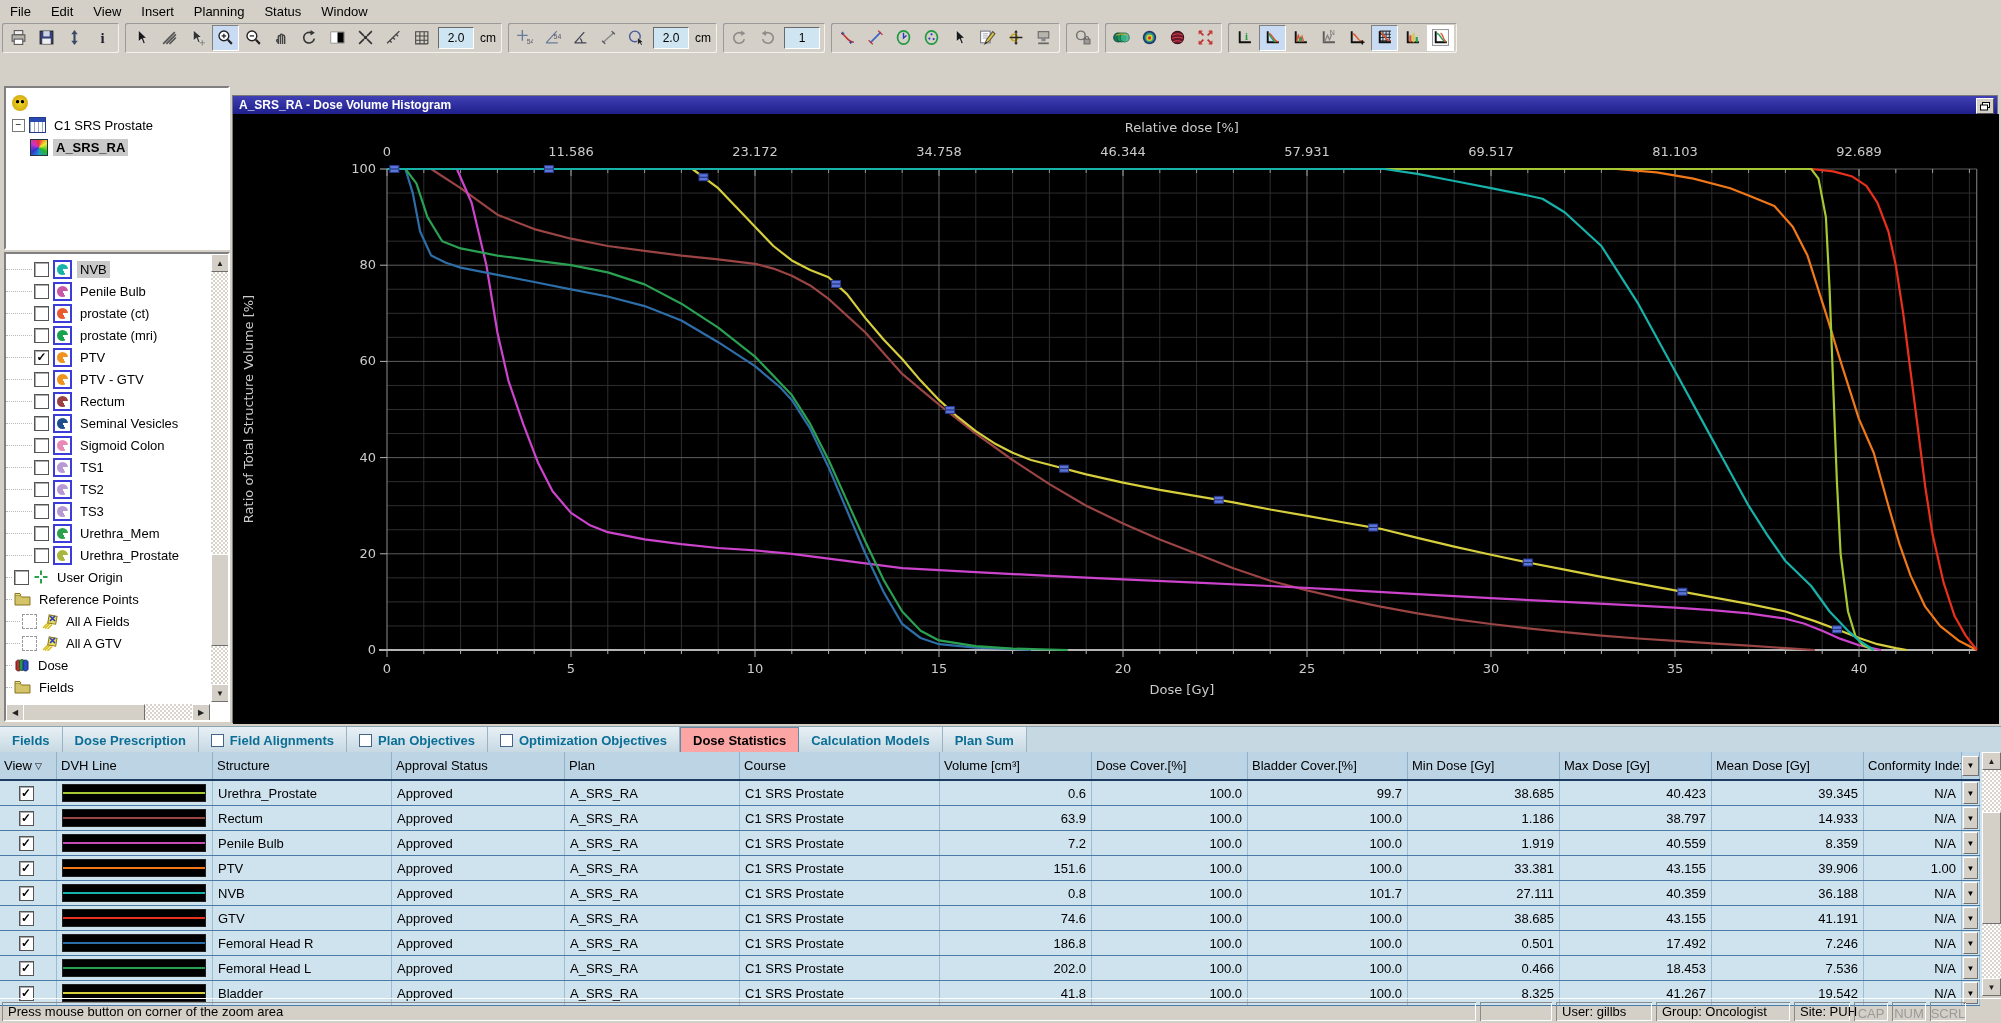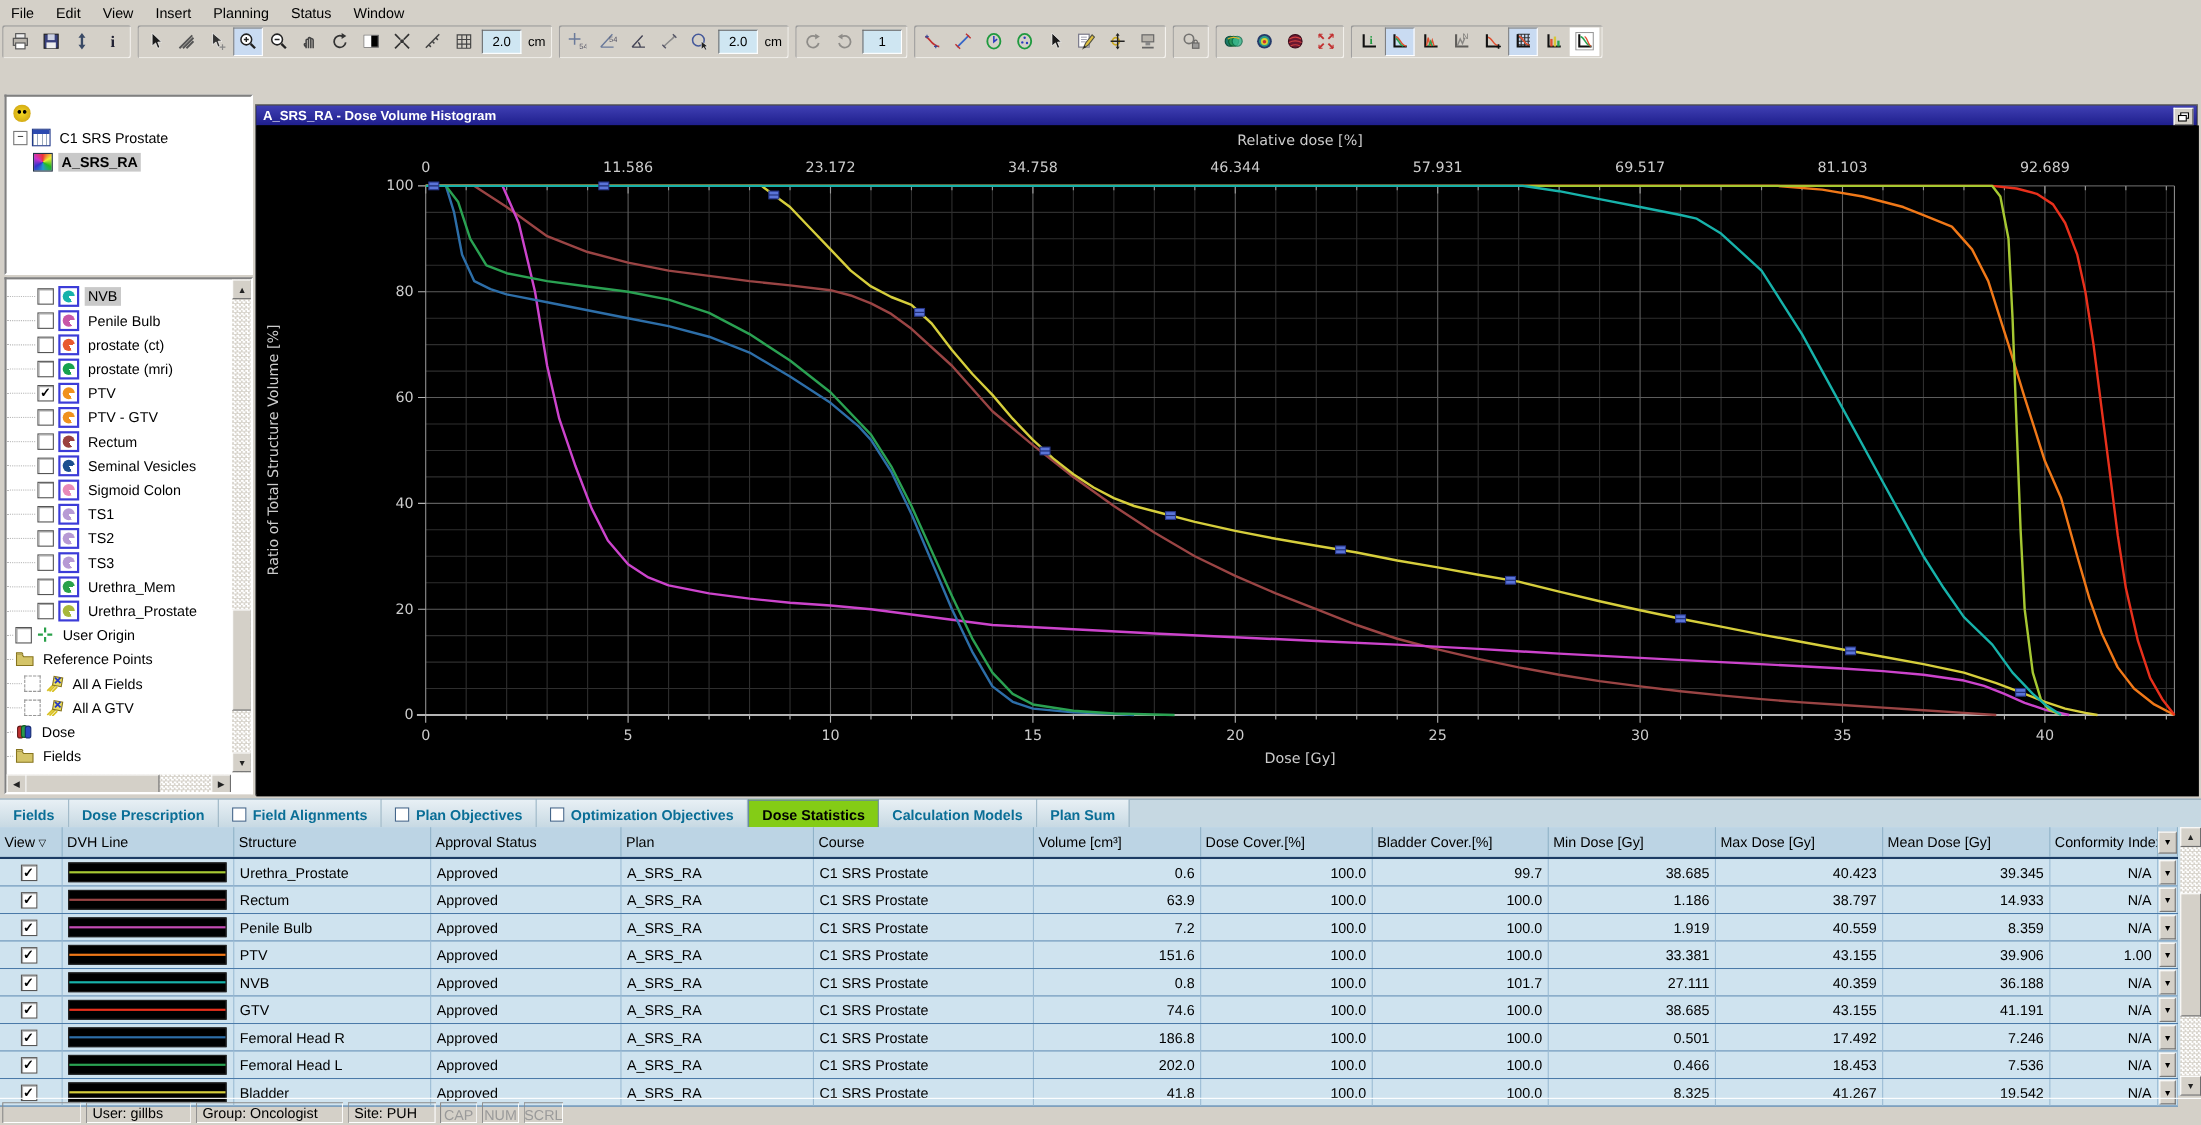--- a/index.html
+++ b/index.html
@@ -37,21 +37,21 @@
   .sb-btn{position:absolute;background:#d4d0c8;border:1px solid;border-color:#fff #6f6f6f #6f6f6f #fff;display:flex;align-items:center;justify-content:center;font-size:8px;color:#222;}
   .sb-thumb{position:absolute;background:#d4d0c8;border:1px solid;border-color:#fff #6f6f6f #6f6f6f #fff;}
   
   #chartWin{position:absolute;left:232px;top:95px;width:1766px;height:628px;background:#000;border:1px solid #7a7a7a;box-sizing:border-box;}
   #chartTitle{position:absolute;left:0;top:0;width:100%;height:18px;background:linear-gradient(#4040b4,#1e1e8c);color:#fff;font-size:12px;font-weight:bold;display:flex;align-items:center;padding-left:6px;box-sizing:border-box;}
   #chartRestore{position:absolute;right:3px;top:2px;width:16px;height:14px;background:#d4d0c8;border:1px solid;border-color:#fff #555 #555 #fff;display:flex;align-items:center;justify-content:center;}
   #chartSvgHost{position:absolute;left:0;top:18px;width:1766px;height:567px;}
   
   #btabs{position:absolute;left:0;top:726px;width:2001px;height:26px;background:#c6d8e2;display:flex;align-items:stretch;border-top:1px solid #8aa4b4;}
   .b-tab{display:flex;align-items:center;gap:6px;padding:0 12px;font-size:13px;font-weight:bold;color:#0a6e96;border-right:1px solid #9ab4c4;background:linear-gradient(#e8f0f5,#c6d8e2);white-space:nowrap;}
-  .b-tab.active{background:#84cc16;color:#000;border:1px solid #6a8aa0;border-bottom:none;}
+  .b-tab.active{background:#fca5a5;color:#000;border:1px solid #6a8aa0;border-bottom:none;}
   .b-cbx{width:11px;height:11px;background:#fff;border:1px solid #44668a;flex:none;}
   
   #tableArea{position:absolute;left:0;top:752px;width:2001px;height:244px;background:#cfe3ef;}
   .tgrid{display:grid;grid-template-columns:57px 156px 179px 173px 175px 200px 152px 156px 160px 152px 152px 152px 98px 18px;}
   #thead{position:absolute;left:0;top:0;width:1980px;height:27px;background:#bcd4e4;border-bottom:2px solid #1c3c64;}
   .th{font-size:13px;display:flex;align-items:center;padding:0 4px;border-right:1px solid #8fb2c8;box-sizing:border-box;white-space:nowrap;overflow:hidden;}
   #tbody{position:absolute;left:0;top:29px;width:1980px;}
   .tr{height:24px;border-bottom:1px solid #4a7aa8;background:#cfe3ef;}
   .td{font-size:13px;display:flex;align-items:center;padding:0 5px;border-right:1px solid #9cbcd4;box-sizing:border-box;white-space:nowrap;overflow:hidden;}
   .td.num{justify-content:flex-end;}
@@ -1195,28 +1195,31 @@
         </div>
       </div>
     <div id="tscroll">
       <div class="sb-btn" style="left:0;top:0;width:17px;height:16px;">▲</div>
       <div class="sb-thumb" style="left:0;top:60px;width:17px;height:110px;"></div>
       <div class="sb-btn" style="left:0;bottom:0;width:17px;height:16px;">▼</div>
     </div>
   </div>
 
   <div id="statusbar">
+    <div class="st-panel" style="width:1474px;">
+        <span>Press mouse button on corner of the zoom area</span>
+      </div>
     <div class="st-panel" style="width:72px;"></div>
     <div class="st-panel" style="width:96px;">
         <span>User: gillbs</span>
       </div>
     <div class="st-panel" style="width:134px;">
         <span>Group: Oncologist</span>
       </div>
-    <div class="st-panel" style="width:80px;">
+    <div class="st-panel" style="width:56px;">
         <span>Site: PUH</span>
       </div>
     <div class="st-panel st-key" style="width:34px;justify-content:center;">
         <span>CAP</span>
       </div>
     <div class="st-panel st-key" style="width:34px;justify-content:center;">
         <span>NUM</span>
       </div>
     <div class="st-panel st-key" style="width:36px;justify-content:center;">
         <span>SCRL</span>

